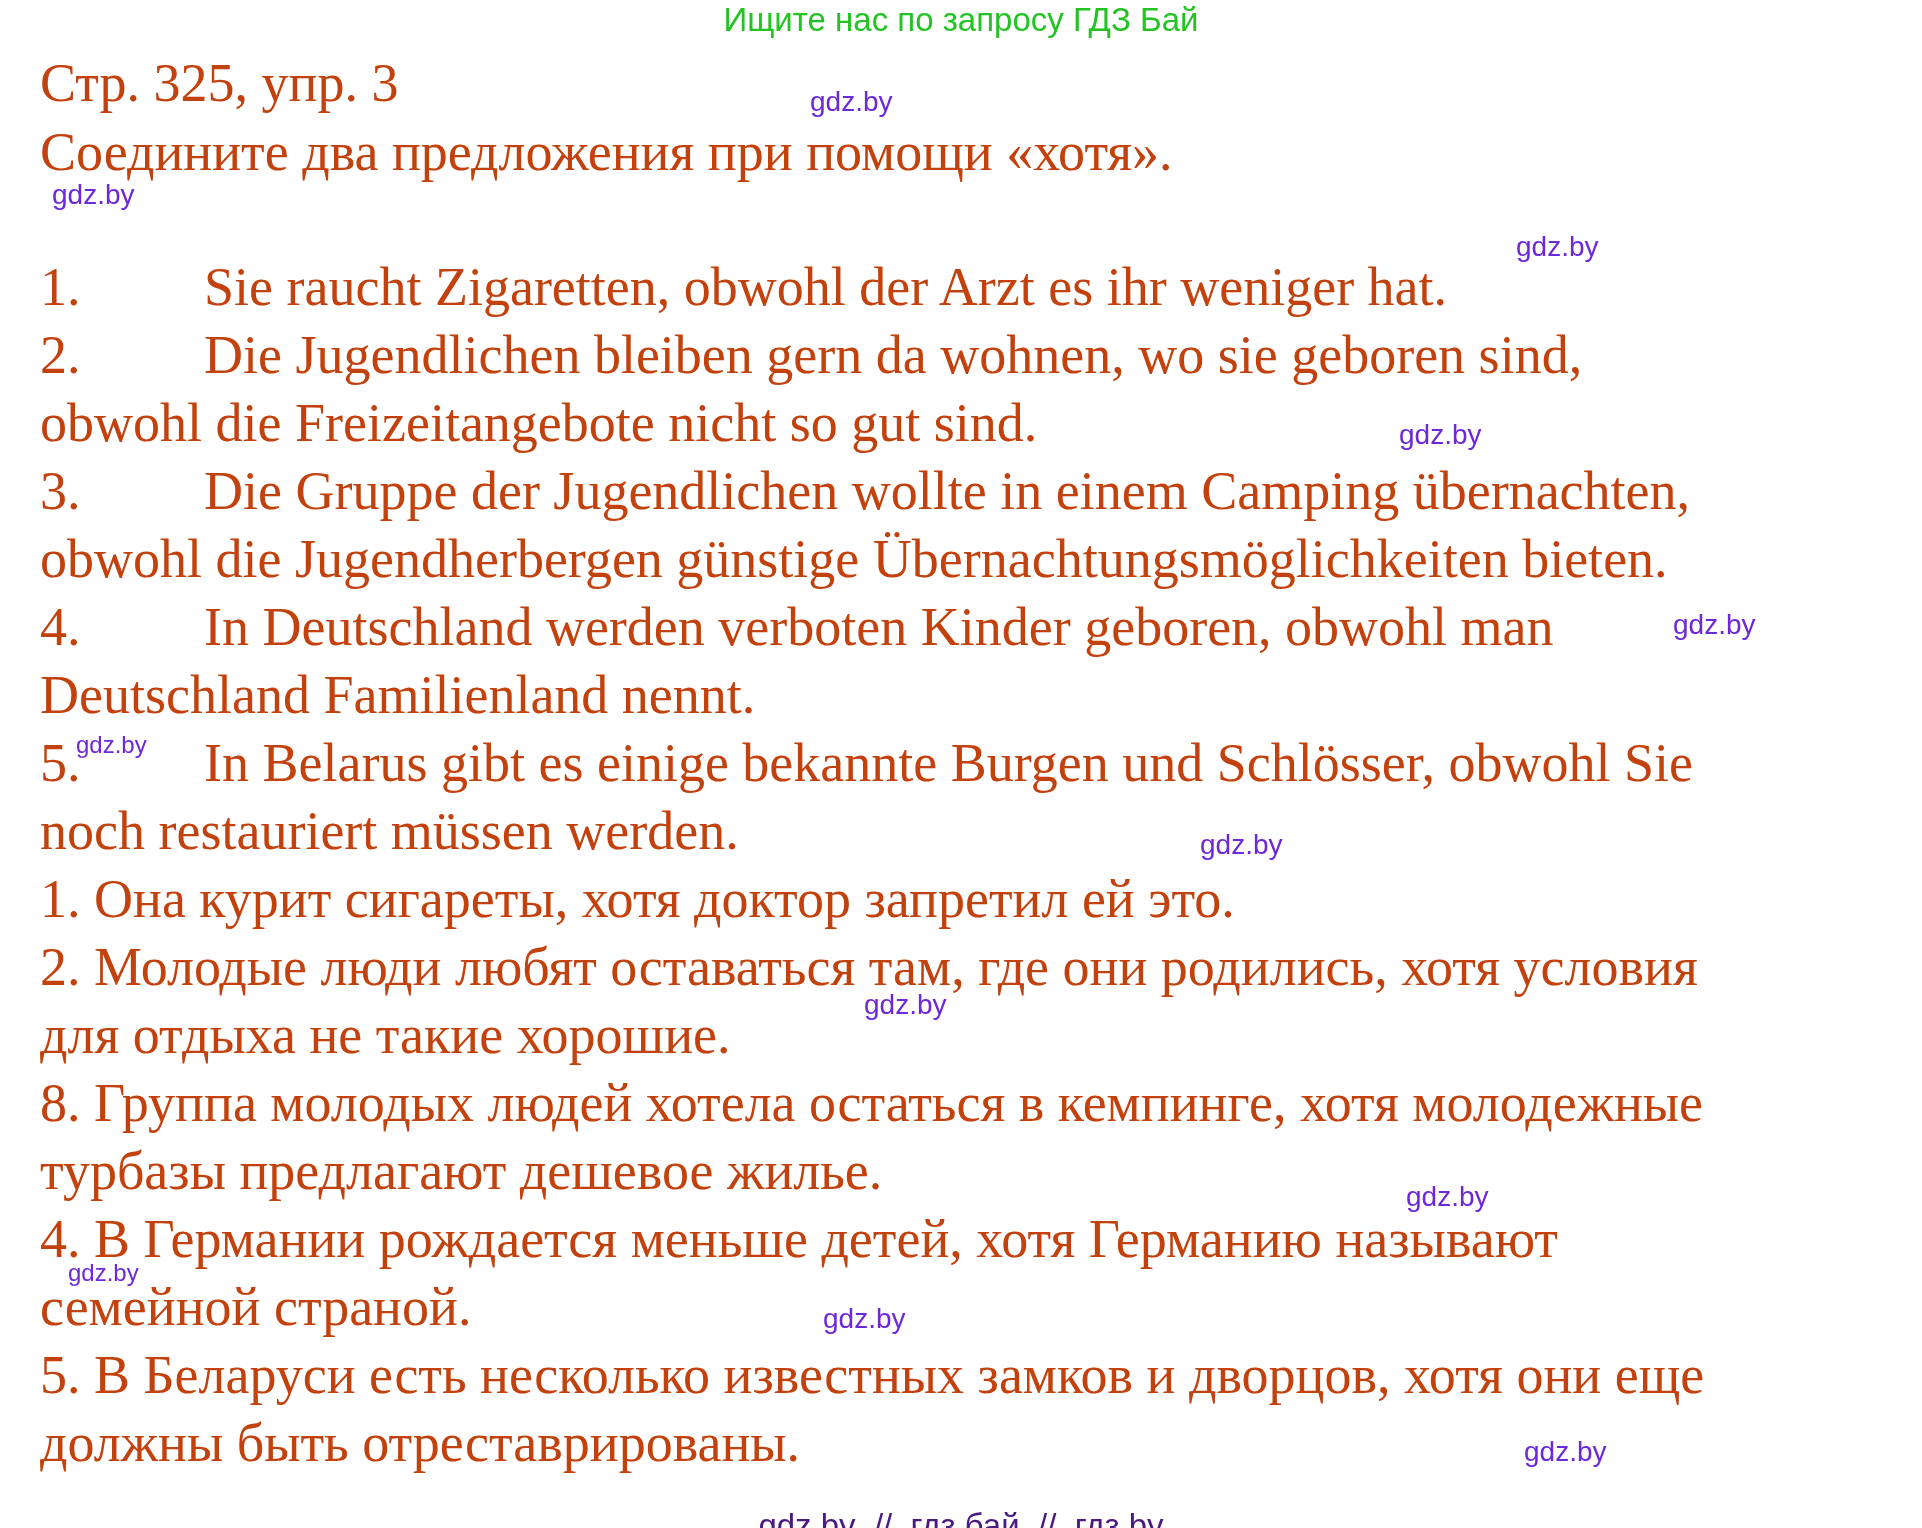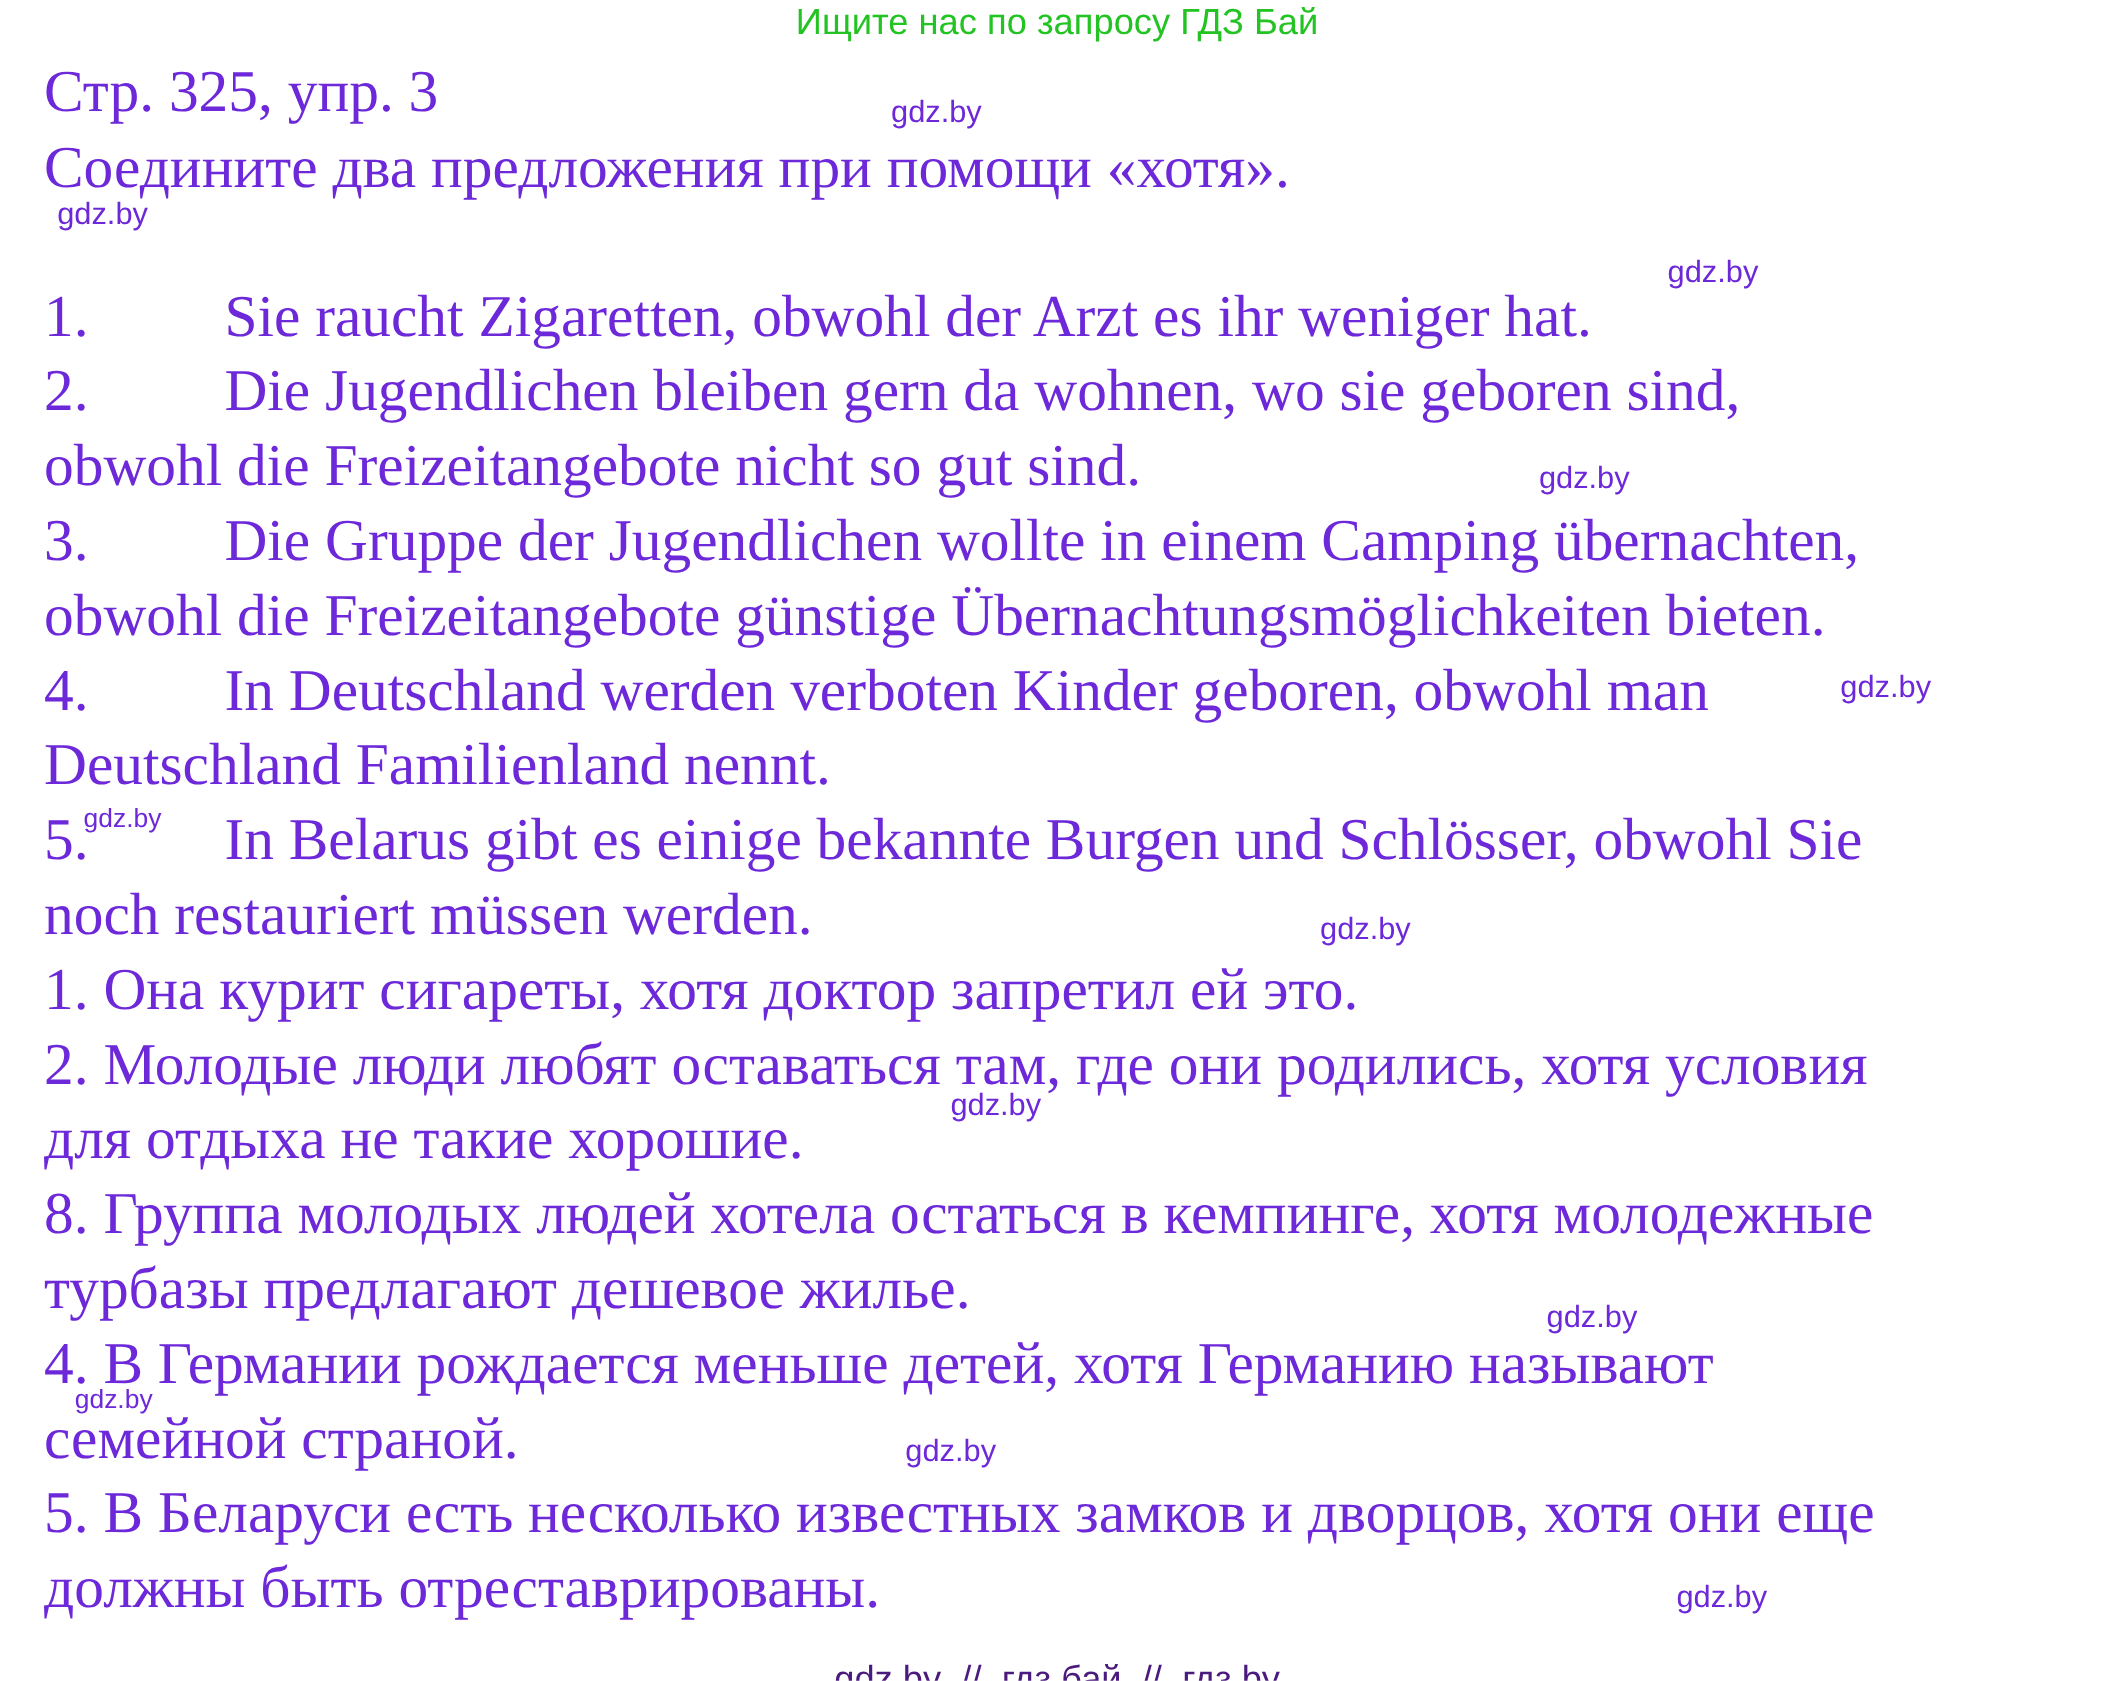--- a/index.html
+++ b/index.html
@@ -24,21 +24,21 @@
     line-height: 36px;
     color: #22c322;
     top: 2px;
   }
   .doc-line {
     position: absolute;
     left: 40px;
     font-family: "Liberation Serif", "DejaVu Serif", serif;
     font-size: 54px;
     line-height: 60px;
-    color: #6d28d9;
+    color: #c2410c;
     white-space: nowrap;
   }
   .num {
     display: inline-block;
     width: 164px;
   }
   .wm {
     position: absolute;
     font-family: Liberation Sans, sans-serif;
     font-size: 28px;
@@ -82,21 +82,21 @@
 </div>
 
 <div class="doc-line" style="top:325px;">
   <span class="num">2.</span><span>Die Jugendlichen bleiben gern da wohnen, wo sie geboren sind,</span>
 </div>
 <div class="doc-line" style="top:393px;">obwohl die Freizeitangebote nicht so gut sind.</div>
 
 <div class="doc-line" style="top:461px;">
   <span class="num">3.</span><span>Die Gruppe der Jugendlichen wollte in einem Camping übernachten,</span>
 </div>
-<div class="doc-line" style="top:529px;">obwohl die Freizeitangebote günstige Übernachtungsmöglichkeiten bieten.</div>
+<div class="doc-line" style="top:529px;">obwohl die Jugendherbergen günstige Übernachtungsmöglichkeiten bieten.</div>
 
 <div class="doc-line" style="top:597px;">
   <span class="num">4.</span><span>In Deutschland werden verboten Kinder geboren, obwohl man</span>
 </div>
 <div class="doc-line" style="top:665px;">Deutschland Familienland nennt.</div>
 
 <div class="doc-line" style="top:733px;">
   <span class="num">5.</span><span>In Belarus gibt es einige bekannte Burgen und Schlösser, obwohl Sie</span>
 </div>
 <div class="doc-line" style="top:801px;">noch restauriert müssen werden.</div>

